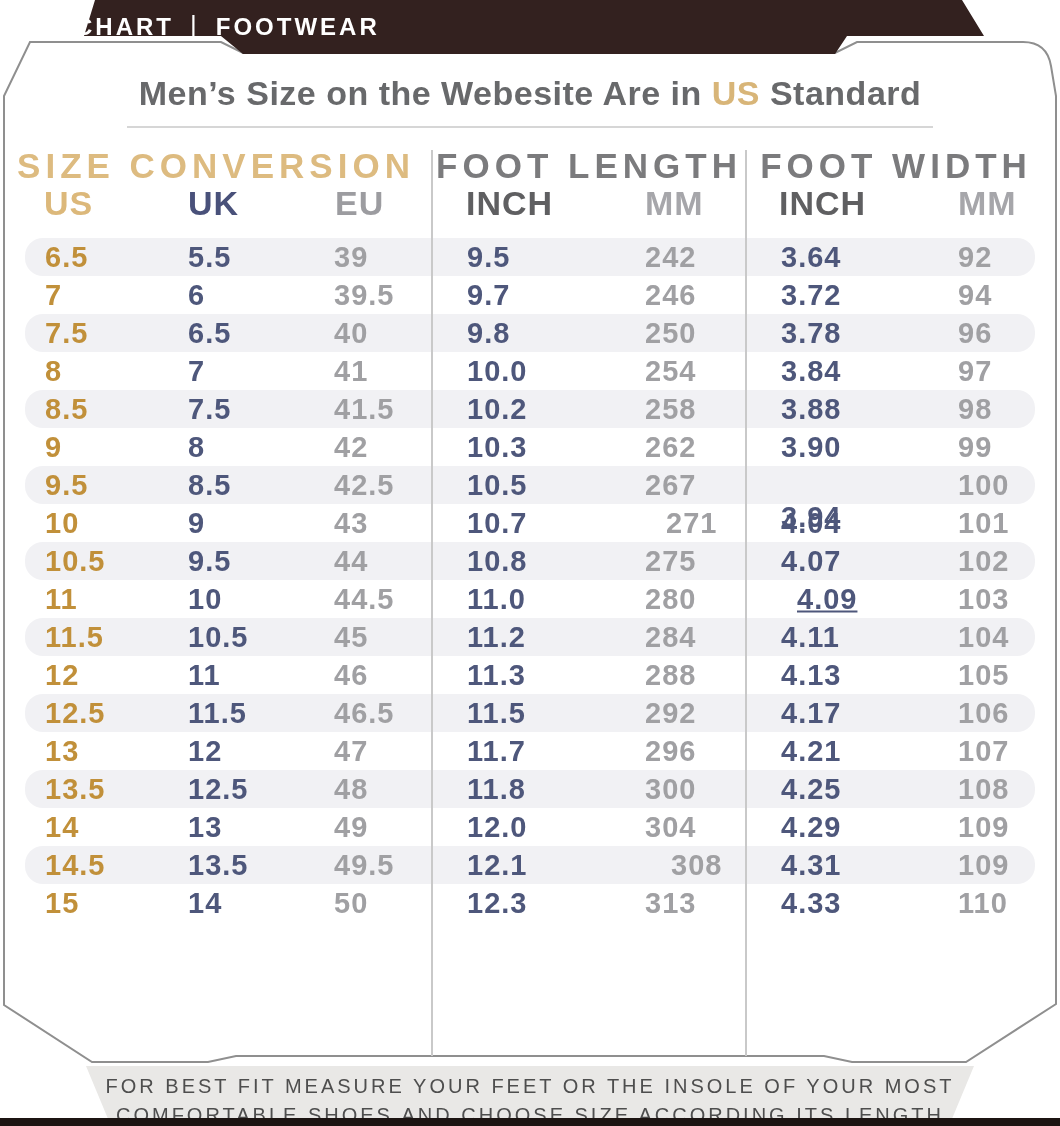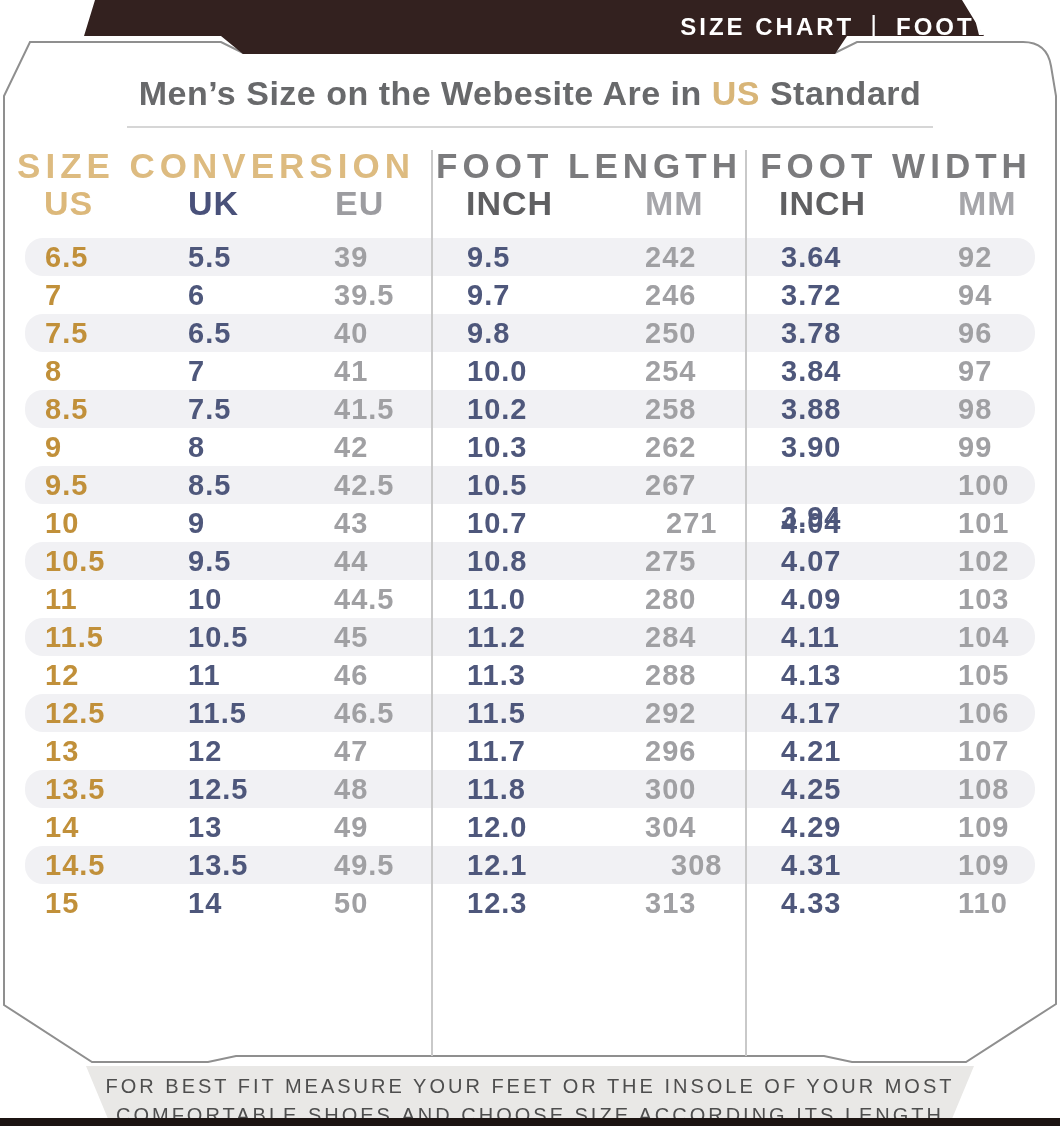--- a/index.html
+++ b/index.html
@@ -2,21 +2,21 @@
 <html><head>
 <meta charset="utf-8">
 <style>
   html,body{margin:0;padding:0;background:#ffffff;}
   body{font-family:"Liberation Sans", sans-serif;}
   .stage{position:relative;width:1060px;height:1126px;overflow:hidden;background:#ffffff;}
 
   
   .plaque{position:absolute;left:0;top:0;width:1060px;height:54px;background:#33211f;z-index:3;
     clip-path:polygon(95px 0,962px 0,984px 36px,847px 36px,835px 54px,243px 54px,221px 36px,84px 36px);}
-  .banner-text{position:absolute;left:0;top:11px;width:1060px;display:flex;justify-content:flex-end;align-items:center;gap:16px;
+  .banner-text{position:absolute;left:0;top:11px;width:1060px;display:flex;justify-content:flex-start;align-items:center;gap:16px;
     color:#ffffff;font-size:24px;font-weight:600;letter-spacing:3px;z-index:4;}
   .banner-text .pipe{font-weight:400;font-size:26px;position:relative;top:-1px;}
 
   
   .card-svg{position:absolute;left:0;top:0;z-index:2;}
 
   
   .footer-banner{position:absolute;left:0;top:1040px;width:1060px;height:86px;background:#e9e8e6;z-index:1;
     clip-path:polygon(86px 26px,974px 26px,949px 86px,111px 86px);}
   .bottom-bar{position:absolute;left:0;top:1118px;width:1060px;height:8px;background:#1c1412;z-index:5;}
@@ -176,21 +176,21 @@
         <span class="cell c-gray" style="left: 620px;">275</span>
         <span class="cell c-navy" style="left: 756px;">4.07</span>
         <span class="cell c-gray" style="left: 933px;">102</span>
       </div>
       <div class="row">
         <span class="cell c-gold" style="left: 20px;">11</span>
         <span class="cell c-navy" style="left: 163px;">10</span>
         <span class="cell c-gray" style="left: 309px;">44.5</span>
         <span class="cell c-navy" style="left: 442px;">11.0</span>
         <span class="cell c-gray" style="left: 620px;">280</span>
-        <span class="cell c-navy" style="left: 756px;">4.09</span>
+        <span class="cell c-navy" style="left: 772px; text-decoration: underline;">4.09</span>
         <span class="cell c-gray" style="left: 933px;">103</span>
       </div>
       <div class="row alt">
         <span class="cell c-gold" style="left: 20px;">11.5</span>
         <span class="cell c-navy" style="left: 163px;">10.5</span>
         <span class="cell c-gray" style="left: 309px;">45</span>
         <span class="cell c-navy" style="left: 442px;">11.2</span>
         <span class="cell c-gray" style="left: 620px;">284</span>
         <span class="cell c-navy" style="left: 756px;">4.11</span>
         <span class="cell c-gray" style="left: 933px;">104</span>

